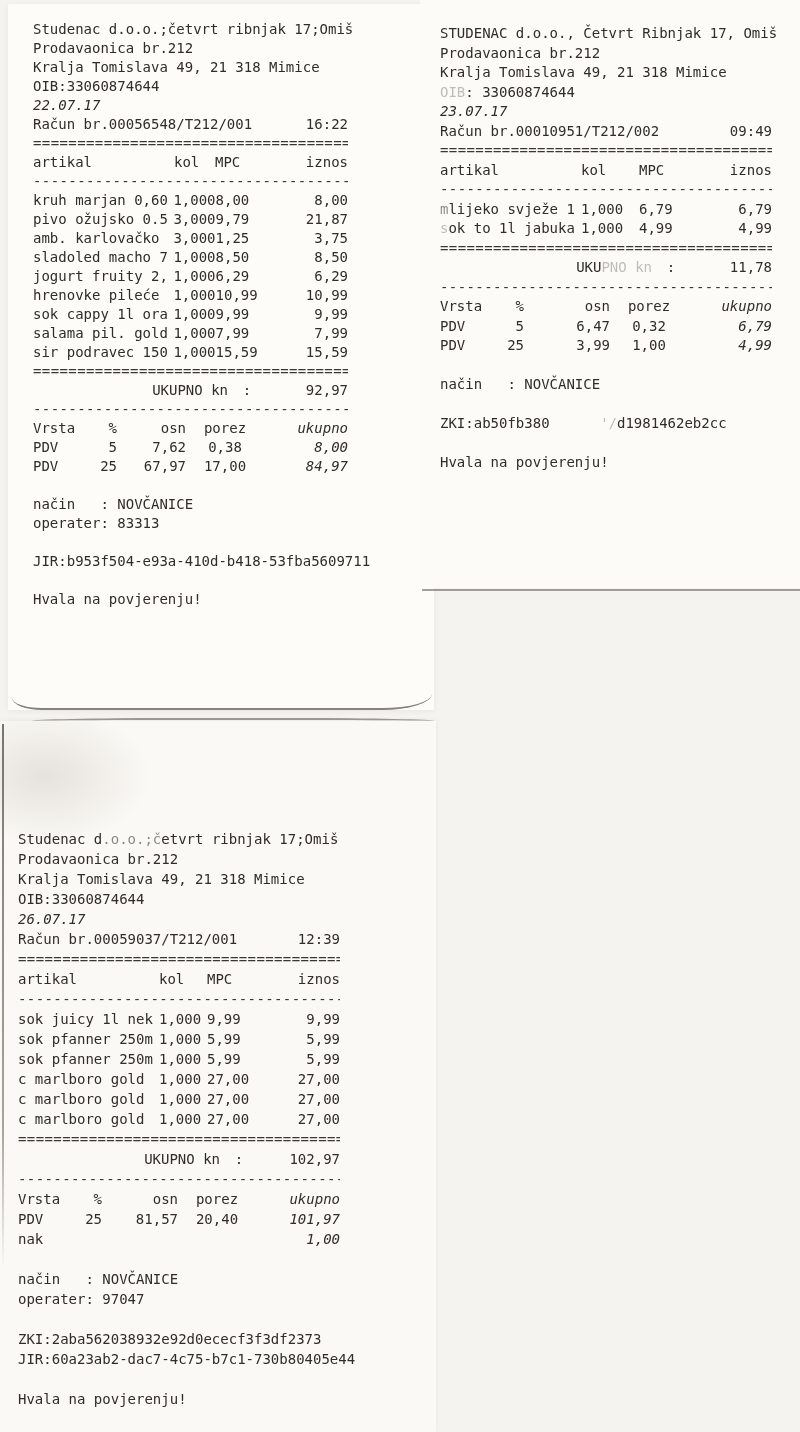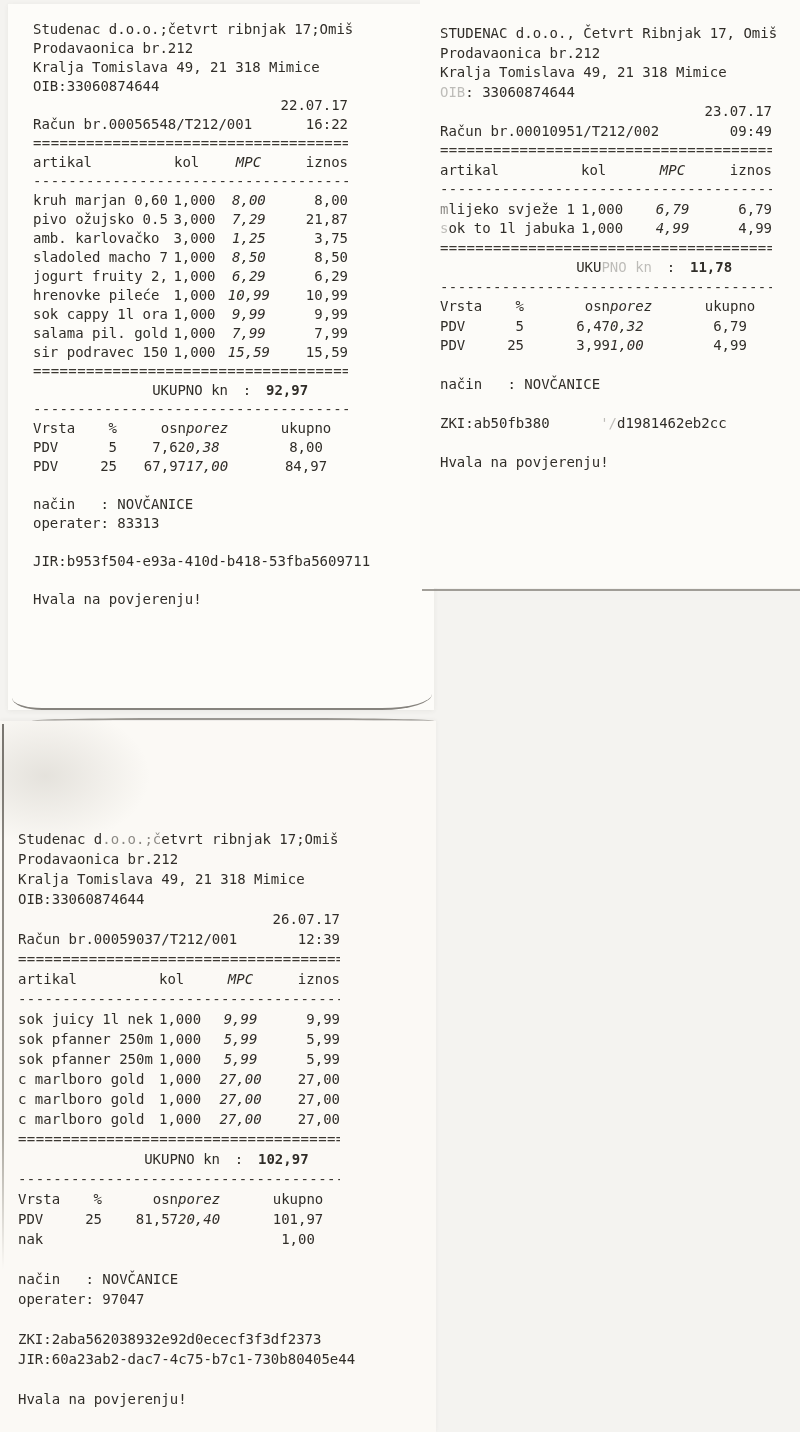--- a/index.html
+++ b/index.html
@@ -17,37 +17,37 @@
   .r2{left:420px;top:0;width:380px;height:588px;background:#fcfbf8;}
   .r3{left:0;top:721px;width:436px;height:711px;
       background:radial-gradient(150px 100px at 45px 55px, rgba(150,145,133,.22), rgba(0,0,0,0) 70%),#fbf9f5;
       box-shadow:0 -1px 4px rgba(70,65,55,.05);}
   .r1 .content{margin:16px 0 0 25px;width:315px;}
   .r2 .content{margin:24px 0 0 20px;width:332px;}
   .r3 .content{margin:108px 0 0 18px;width:322px;}
   .ln{white-space:pre;line-height:19px;}
   .r2 .ln{line-height:19.5px;}
   .r3 .ln{line-height:20px;}
-  .right{text-align:right;}
+  .right{font-style:italic;}
   .pair{display:flex;justify-content:space-between;}
   .sep{letter-spacing:.4px;color:#3a3630;overflow:hidden;}
   .blank{min-height:1em;}
   .icols,.tcols,.total{display:flex;}
   .icols .c-name{width:141px;text-align:left;}
   .icols .c-kol{flex:1;}
-  .icols .c-mpc{width:67px;text-align:center;font-style:italic;}
+  .icols .c-mpc{width:67px;text-align:left;}
   .icols .c-izn{width:66px;text-align:right;}
   .tcols .c-vrsta{width:58px;text-align:left;}
   .tcols .c-pct{width:26px;text-align:right;}
   .tcols .c-osn{flex:1;text-align:right;}
-  .tcols .c-porez{width:78px;text-align:left;font-style:italic;}
-  .tcols .c-ukupno{width:84px;text-align:center;}
+  .tcols .c-porez{width:78px;text-align:center;}
+  .tcols .c-ukupno{width:84px;text-align:right;font-style:italic;}
   .total .spacer{flex:1;}
   .total .t-colon{width:38px;text-align:center;}
-  .total .t-value{min-width:82px;text-align:left;font-weight:bold;}
+  .total .t-value{min-width:82px;text-align:right;}
   .dim{opacity:.3;}
   .halfdim{opacity:.55;}
   
   .edge{position:absolute;}
   .e-r1-bottom{left:12px;top:692px;width:420px;height:16px;
     border-bottom:2px solid #55514b;
     border-bottom-left-radius:30px 12px;border-bottom-right-radius:50px 16px;opacity:.7;}
   .e-r2-bottom{left:422px;top:585px;width:378px;height:4px;border-bottom:2px solid #8b8781;opacity:.8;}
   .e-r3-top{left:32px;top:718px;width:402px;height:4px;border-top:2px solid #6d6962;border-radius:45%/4px;opacity:.65;}
   .e-r3-left{left:2px;top:724px;width:2px;height:545px;
@@ -62,21 +62,21 @@
         <div class="ln">Studenac d.o.o.;četvrt ribnjak 17;Omiš</div>
         <div class="ln">Prodavaonica br.212</div>
         <div class="ln">Kralja Tomislava 49, 21 318 Mimice</div>
         <div class="ln">OIB:33060874644</div>
         <div class="ln right">22.07.17</div>
         <div class="ln pair"><span class="pair-left">Račun br.00056548/T212/001</span><span class="pair-right">16:22</span></div>
         <div class="ln sep">======================================</div>
         <div class="ln icols"><span class="c-name">artikal</span><span class="c-kol">kol</span><span class="c-mpc">MPC</span><span class="c-izn">iznos</span></div>
         <div class="ln sep">--------------------------------------</div>
         <div class="ln icols"><span class="c-name">kruh marjan 0,60</span><span class="c-kol">1,000</span><span class="c-mpc">8,00</span><span class="c-izn">8,00</span></div>
-        <div class="ln icols"><span class="c-name">pivo ožujsko 0.5</span><span class="c-kol">3,000</span><span class="c-mpc">7,29</span><span class="c-izn">21,87</span></div>
+        <div class="ln icols"><span class="c-name">pivo ožujsko 0.5</span><span class="c-kol">3,000</span><span class="c-mpc">9,79</span><span class="c-izn">21,87</span></div>
         <div class="ln icols"><span class="c-name">amb. karlovačko</span><span class="c-kol">3,000</span><span class="c-mpc">1,25</span><span class="c-izn">3,75</span></div>
         <div class="ln icols"><span class="c-name">sladoled macho 7</span><span class="c-kol">1,000</span><span class="c-mpc">8,50</span><span class="c-izn">8,50</span></div>
         <div class="ln icols"><span class="c-name">jogurt fruity 2,</span><span class="c-kol">1,000</span><span class="c-mpc">6,29</span><span class="c-izn">6,29</span></div>
         <div class="ln icols"><span class="c-name">hrenovke pileće</span><span class="c-kol">1,000</span><span class="c-mpc">10,99</span><span class="c-izn">10,99</span></div>
         <div class="ln icols"><span class="c-name">sok cappy 1l ora</span><span class="c-kol">1,000</span><span class="c-mpc">9,99</span><span class="c-izn">9,99</span></div>
         <div class="ln icols"><span class="c-name">salama pil. gold</span><span class="c-kol">1,000</span><span class="c-mpc">7,99</span><span class="c-izn">7,99</span></div>
         <div class="ln icols"><span class="c-name">sir podravec 150</span><span class="c-kol">1,000</span><span class="c-mpc">15,59</span><span class="c-izn">15,59</span></div>
         <div class="ln sep">======================================</div>
         <div class="ln total"><span class="spacer"></span><span class="t-label">UKUPNO kn</span><span class="t-colon">:</span><span class="t-value">92,97</span></div>
         <div class="ln sep">--------------------------------------</div>

